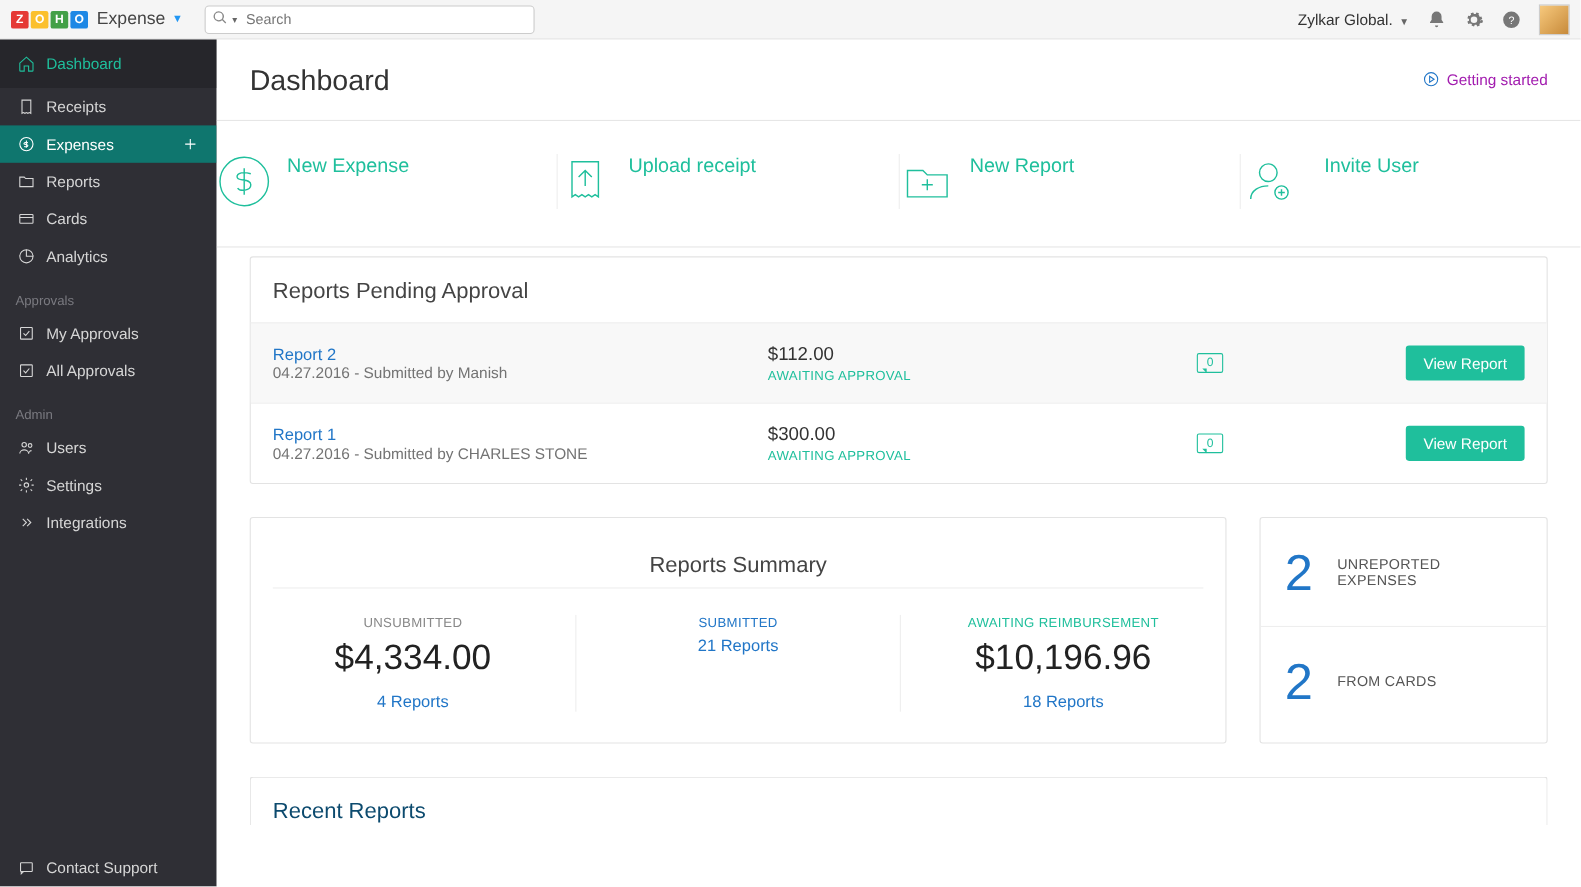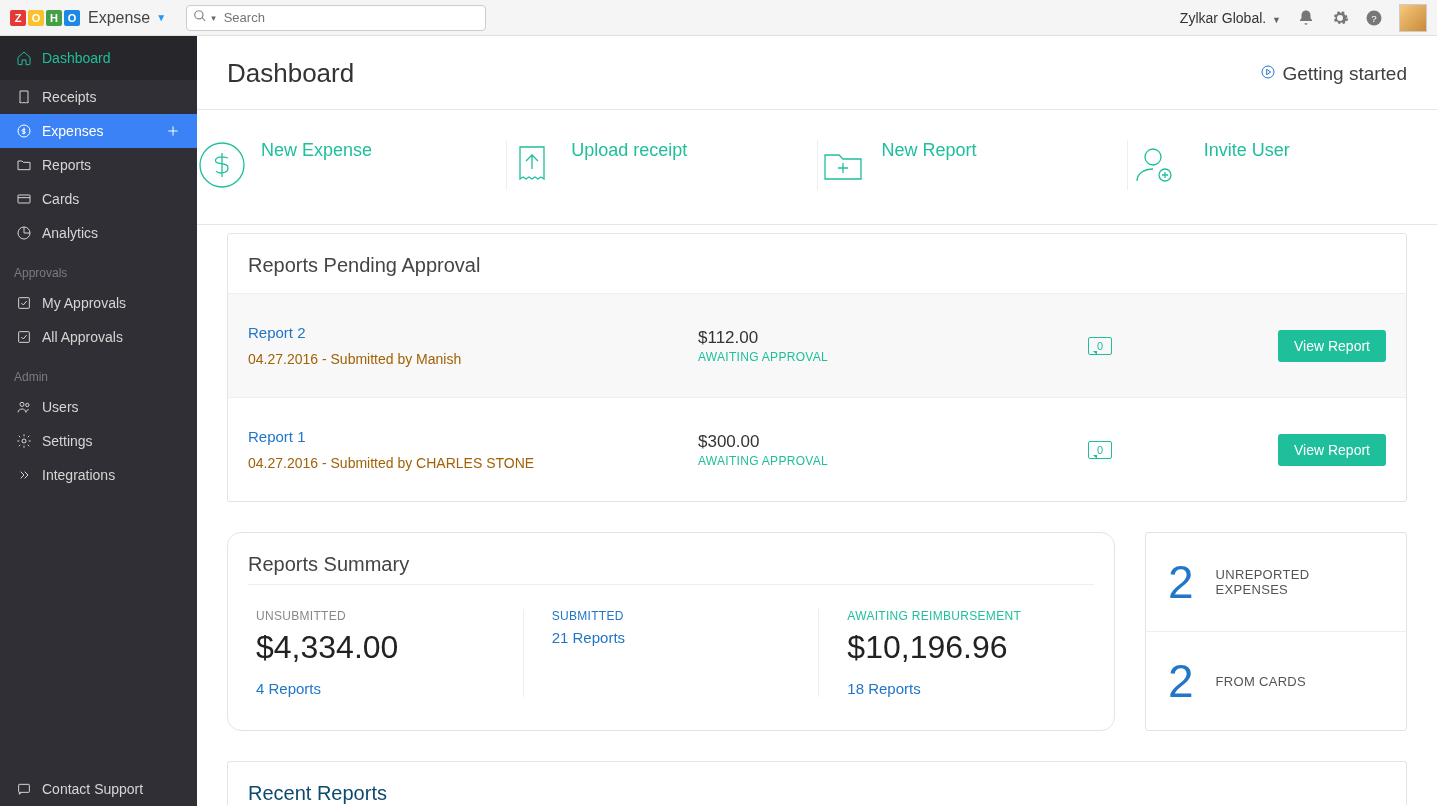--- a/index.html
+++ b/index.html
@@ -26,63 +26,63 @@
 .topicon { color: #777; cursor: pointer; display: flex; align-items: center; }
 .topicon svg { width: 18px; height: 18px; fill: #777; }
 .avatar { width: 28px; height: 28px; background: linear-gradient(135deg,#f7c97d,#c78a3a); border: 1px solid #ccc; }
 
 
 .layout { display: flex; height: calc(100vh - 36px); }
 .sidebar { width: 197px; background: #2f2f35; color: #bdbdbd; display: flex; flex-direction: column; font-size: 14px; overflow-y: auto; }
 .side-item { display: flex; align-items: center; height: 34px; padding: 0 16px; cursor: pointer; color: #d6d6d6; gap: 10px; }
 .side-item.tall { height: 44px; }
 .side-item.active-home { color: #1fbf9c; background: #26262b; }
-.side-item.active-green { background: #3b82f6; color: #fff; justify-content: space-between; }
+.side-item.active-green { background: #0f766e; color: #fff; justify-content: space-between; }
 .side-item.active-green .left { display:flex; align-items:center; gap:10px; }
 .side-icon { width:16px; height:16px; display:inline-flex; align-items:center; justify-content:center; flex-shrink:0; }
 .side-icon svg { width:16px; height:16px; fill: none; stroke: currentColor; stroke-width:1.5; }
 .group-label { font-size: 12px; color: #7a7a80; padding: 16px 14px 6px; }
 .sidebar-footer { margin-top: auto; text-align: right; }
 
 
 .main { flex: 1; overflow-y: auto; background: #fff; }
 .page-header { display:flex; align-items:center; justify-content:space-between; padding: 22px 30px 20px; }
 .page-title { font-size: 26px; font-weight: 400; color: #333; }
-.getting { color: #404040; font-size: 19px; display:flex; align-items:flex-end; gap:6px; }
+.getting { color: #a21caf; font-size: 14px; display:flex; align-items:flex-start; gap:6px; }
 .getting svg { width:16px; height:16px; fill:none; stroke:#2176c7; stroke-width:1.5; }
 
 .hr { border-top:1px solid #e6e6e6; }
 
 .quick-actions { display:flex; padding: 30px 0 34px; }
 .qa { flex:1; display:flex; flex-direction:row; align-items:flex-start; gap:14px; cursor:pointer; border-right:1px solid #eee; }
 .qa:last-child { border-right:none;gap:26px; }
 .qa-icon { width:50px; height:50px; display:flex; align-items:center; justify-content:center; }
 .qa-icon svg { width:48px; height:48px; fill:none; stroke:#1fbf9c; stroke-width:1.3; }
 .qa-label { color:#1fbf9c; font-size:18px; }
 
 .content { padding: 0 30px 40px; }
 .panel { border:1px solid #e3e3e3; border-radius:3px; margin-top: 8px; }
 .panel-title { font-size:20px; color:#444; padding:20px 20px 16px; font-weight:400; }
 
-.report-row { display:flex; align-items:center; padding:30px 20px; border-top:1px solid #eee; }
+.report-row { display:flex; align-items:center; padding:18px 20px; border-top:1px solid #eee; }
 .report-row.first { background:#f8f8f8; }
 .rr-left { flex: 0 0 450px; }
 .rr-name { color:#2176c7; font-size:15px; }
-.rr-sub { color:#a16207; font-size:14px; margin-top:10px; }
+.rr-sub { color:#737373; font-size:14px; margin-top:0; }
 .rr-mid { flex: 0 0 390px; }
 .rr-amount { font-size:17px; color:#333; }
 .rr-status { color:#1fbf9c; font-size:12px; letter-spacing:0.3px; margin-top:2px; }
 .rr-comment { flex:0 0 100px; display:flex; justify-content:flex-start; }
 .comment-bubble { position:relative; width:24px; height:18px; border:1.5px solid #1fbf9c; border-radius:2px; display:flex; align-items:center; justify-content:center; font-size:11px; color:#1fbf9c; }
 .comment-bubble::after { content:""; position:absolute; left:4px; bottom:-5px; width:0; height:0; border:4px solid transparent; border-top-color:#1fbf9c; border-right:none; }
 .rr-right { margin-left:auto; }
 .btn-view { background:#1fbf9c; color:#fff; border:none; border-radius:3px; padding:8px 16px; font-size:14px; cursor:pointer; }
 
 .summary-wrap { display:flex; gap:30px; margin-top:30px; }
-.summary-panel { flex:1; border:1px solid #e3e3e3; border-radius:14px; padding: 20px 0 28px; }
+.summary-panel { flex:1; border:1px solid #e3e3e3; border-radius:3px; padding: 32px 0 28px; text-align: center; }
 .summary-title { font-size:20px; color:#444; padding:0 20px 8px; font-weight:400; }
 .summary-hr { border-top:1px solid #eee; margin: 0 20px 24px; }
 .summary-cols { display:flex; }
 .scol { flex:1; padding: 0 28px; border-right:1px solid #eee; }
 .scol:last-child { border-right:none; }
 .scol-label { font-size:12px; letter-spacing:0.3px; margin-bottom:6px; }
 .scol-label.gray { color:#888; }
 .scol-label.blue { color:#2176c7; }
 .scol-label.green { color:#1fbf9c; }
 .scol-amount { font-size:32px; color:#222; font-weight:500; margin-bottom:14px; }

